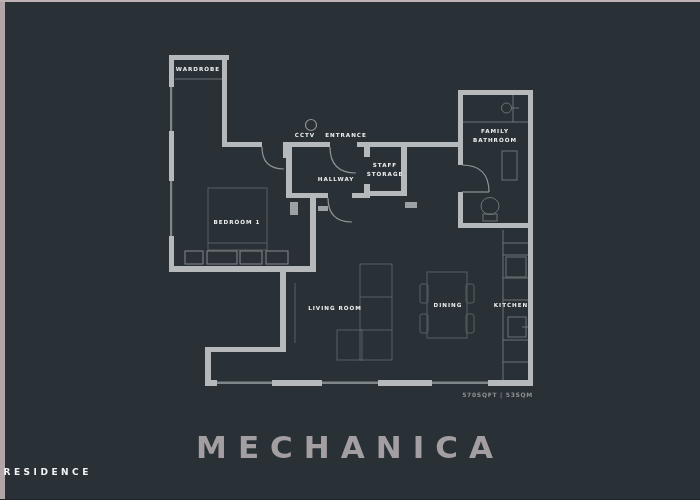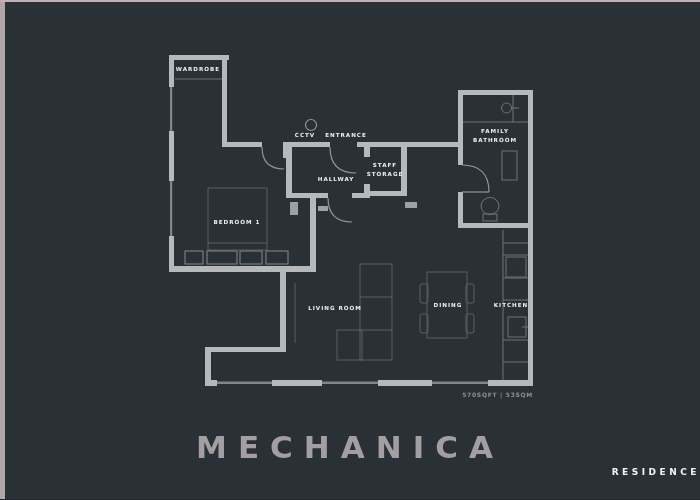--- a/index.html
+++ b/index.html
@@ -29,21 +29,21 @@
     fill:#8b9296;font-size:6px;font-weight:bold;letter-spacing:0.7px;
     text-anchor:end;font-family:"DejaVu Sans", sans-serif;
   }
   .brand-title{
     position:absolute;left:0;right:0;top:429px;text-align:center;
     color:#a39ea1;font-size:31px;font-weight:600;letter-spacing:11px;
     padding-left:0; 
     font-family:"DejaVu Sans", sans-serif;
   }
   .brand-subtitle{
-    position:absolute;left:0;right:0;top:467px;text-align:right;
+    position:absolute;left:0;right:0;top:467px;text-align:left;
     color:#f2f3f4;font-size:9px;font-weight:bold;letter-spacing:3.5px;
     padding-left:3.5px;
     font-family:"DejaVu Sans", sans-serif;
   }
 </style>
 </head>
 <body>
 
 <div class="frame-left"></div>
 <div class="frame-top"></div>

